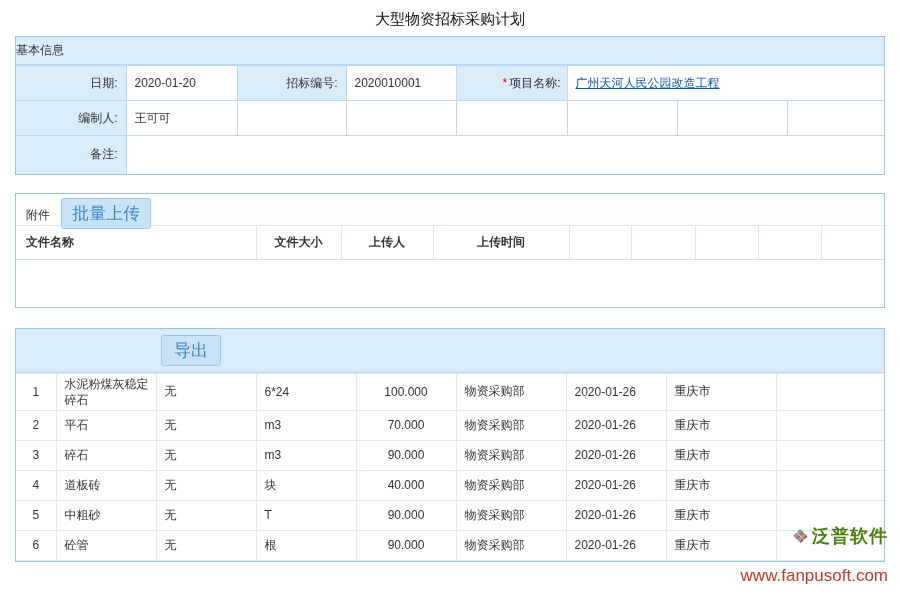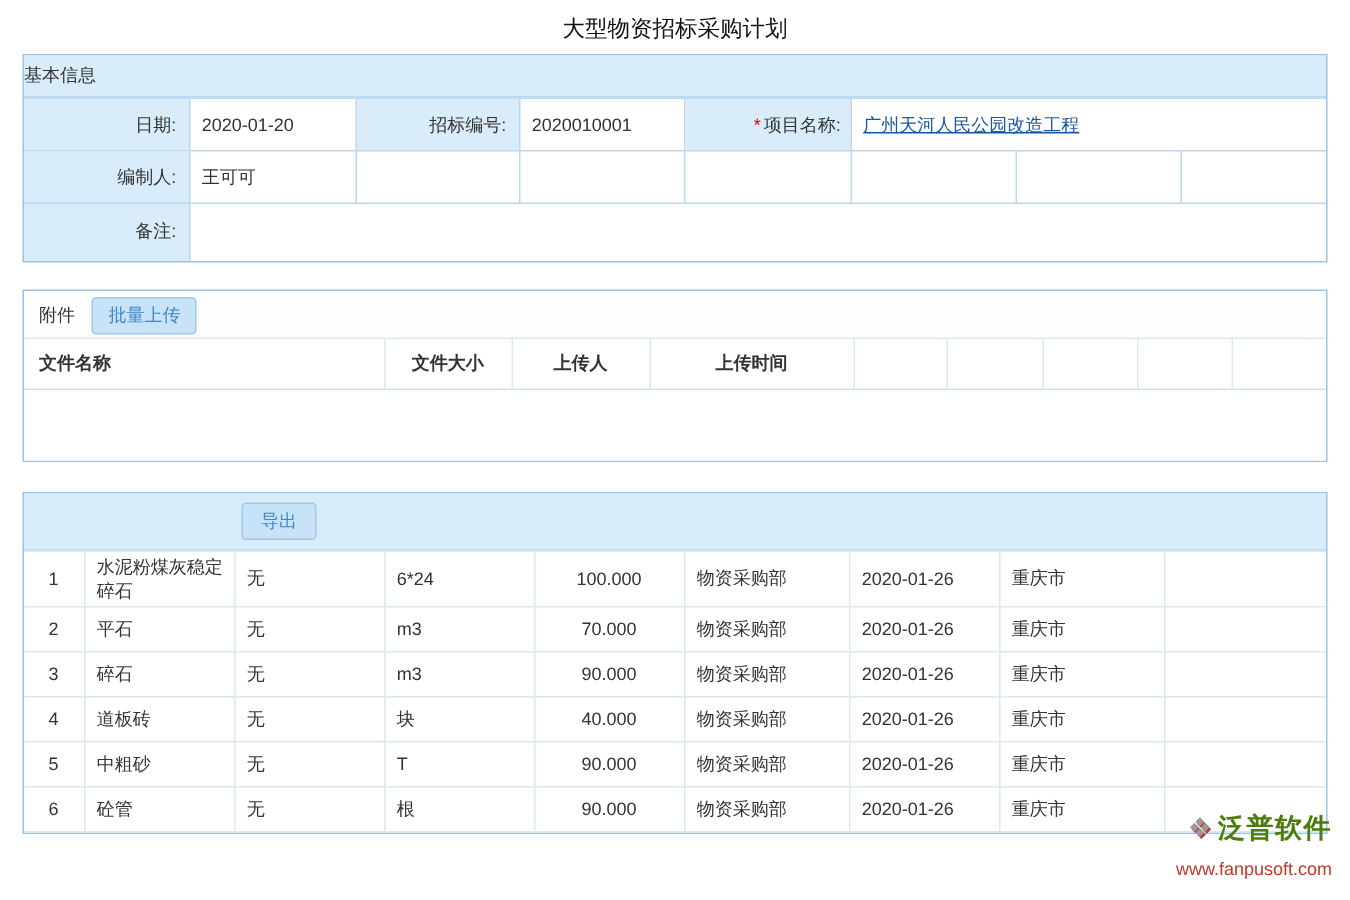--- a/index.html
+++ b/index.html
@@ -21,21 +21,21 @@
   .info-table tr td:last-child { border-right: none; }
   .info-table tr:last-child td { border-bottom: none; }
   .info-table td.lbl { background: #d9ecfa; text-align: right; padding-right: 8px; }
   .info-table td.val { background: #fff; text-align: left; padding-left: 8px; }
   .req { color: #e80000; margin-right: 2px; }
   .link { color: #1857a4; text-decoration: underline; cursor: pointer; font-size: 12px; }
   tr.remark-row td { height: 38px; }
 
   
   .btn { display: inline-block; background: #c8e3f7; border: 1px solid #9ec9ea; color: #3b87c8;
-    font-size: 12px; border-radius: 3px; padding: 3px 10px; cursor: pointer;
+    font-size: 17px; border-radius: 3px; padding: 3px 10px; cursor: pointer;
     font-family: "Liberation Sans", "DejaVu Sans", sans-serif; }
 
   
   .attach-panel { margin-top: 18px; }
   .attach-bar { height: 31px; padding: 4px 10px 0 10px; font-size: 12px; background: #fdfefe; }
   .attach-bar .sec-label { margin-right: 8px; vertical-align: middle; }
   .attach-table { width: 100%; border-collapse: collapse; table-layout: fixed; font-size: 12px; }
   .attach-table th { border: 1px solid #dce9f4; border-bottom: 1px solid #cfe2f1;
     height: 34px; font-weight: bold; color: #333; text-align: center; background: #fff; }
   .attach-table th.left { text-align: left; padding-left: 10px; }
@@ -61,21 +61,21 @@
   .detail-table tr > *:last-child { border-right: none; }
   .detail-table td.wrap { white-space: normal; line-height: 1.35; padding-top: 2px; padding-bottom: 2px; }
 
   
   .watermark { position: absolute; right: 12px; bottom: 14px; text-align: right; z-index: 5;
     background: transparent; }
   .wm-row { display: flex; align-items: center; justify-content: flex-end; gap: 4px; }
   .wm-icon { color: #9a9a9a; font-size: 18px; line-height: 18px;
     text-shadow: 1px 1px 0 #c0392b; }
   .wm-name { color: #4d7c0f; font-size: 18px; font-weight: bold; letter-spacing: 1px; }
-  .wm-url { color: #c0392b; font-size: 12px; margin-top: 8px; }
+  .wm-url { color: #c0392b; font-size: 17px; margin-top: 18px; }
 </style>
 </head>
 <body>
 
 <div class="page">
 
   <div class="title">大型物资招标采购计划</div>
 
   <section class="panel">
     <div class="panel-bar">基本信息</div>

